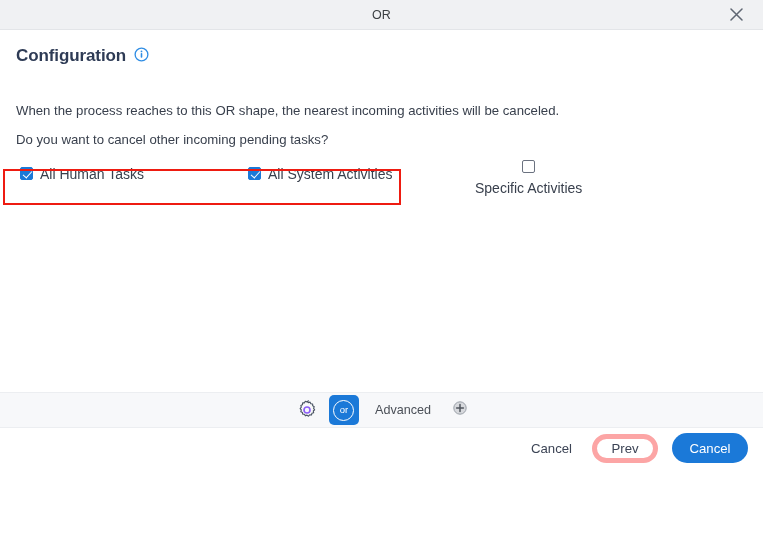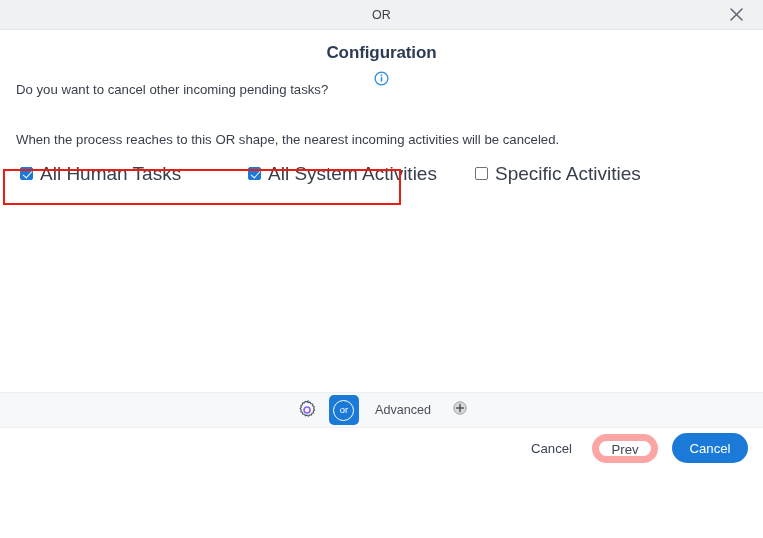--- a/index.html
+++ b/index.html
@@ -50,21 +50,20 @@
     position: relative;
     padding: 0 16px;
     background: #ffffff;
   }
   #config-header {
     display: flex;
     align-items: center;
     gap: 8px;
     margin-top: 13px;
     height: 26px;
-    flex-direction: column;
   }
   #config-header .heading {
     font-size: 17px;
     font-weight: bold;
     color: #2e3b55;
     letter-spacing: -.1px;
   }
   .info-icon { display: block; }
 
   .para {
@@ -85,21 +84,21 @@
     position: absolute;
     top: 0;
     height: 28px;
     display: flex;
     align-items: center;
     gap: 7px;
     cursor: pointer;
   }
   #cb-human   { left: 4px; }
   #cb-system  { left: 232px; }
-  #cb-specific{ left: 459px; }
+  #cb-specific{ left: 459px; flex-direction: column; }
 
   .cb-box {
     width: 13px; height: 13px;
     border-radius: 2px;
     flex: 0 0 auto;
     position: relative;
   }
   .cb-box.checked {
     background: #1b79d8;
     border: 1px solid #1b79d8;
@@ -111,21 +110,21 @@
     width: 4px; height: 8px;
     border: solid #ffffff;
     border-width: 0 1.9px 1.9px 0;
     transform: rotate(42deg);
   }
   .cb-box.unchecked {
     background: #ffffff;
     border: 1.3px solid #6b7280;
   }
   .cb-label {
-    font-size: 19px;
+    font-size: 14px;
     color: #39404d;
     white-space: nowrap;
     text-align: center;
   }
 
   
   #highlight-box {
     position: absolute;
     left: 3px;
     top: 139px;
@@ -198,21 +197,21 @@
     background: none;
     border: none;
     padding: 4px 6px;
     cursor: pointer;
     font-family: inherit;
   }
   #btn-prev {
     font-size: 13.2px;
     color: #3c4455;
     background: #ffffff;
-    border: 7px solid #fca5a5;
+    border: 5px solid #fca5a5;
     border-radius: 18px;
     width: 66px; height: 29px;
     cursor: pointer;
     font-family: inherit;
   }
   #btn-finish {
     font-size: 13.2px;
     color: #ffffff;
     background: #1b79d8;
     border: none;
@@ -242,22 +241,22 @@
       <span class="heading">Configuration</span>
       <span class="info-icon">
         <svg width="15" height="15" viewBox="0 0 16 16" aria-hidden="true">
           <circle cx="8" cy="8" r="6.8" fill="none" stroke="#2f8de4" stroke-width="1.4"></circle>
           <circle cx="8" cy="4.7" r="0.95" fill="#2f8de4"></circle>
           <rect x="7.15" y="6.5" width="1.7" height="5" rx="0.8" fill="#2f8de4"></rect>
         </svg>
       </span>
     </div>
 
+    <div class="para" id="para-1">When the process reaches to this OR shape, the nearest incoming activities will be canceled.</div>
     <div class="para" id="para-2">Do you want to cancel other incoming pending tasks?</div>
-    <div class="para" id="para-1">When the process reaches to this OR shape, the nearest incoming activities will be canceled.</div>
 
     <div id="checkbox-row">
 
       <label class="cb-item" id="cb-human">
         <span class="cb-box checked"></span>
         <span class="cb-label">All Human Tasks</span>
       </label>
 
       <label class="cb-item" id="cb-system">
         <span class="cb-box checked"></span>

